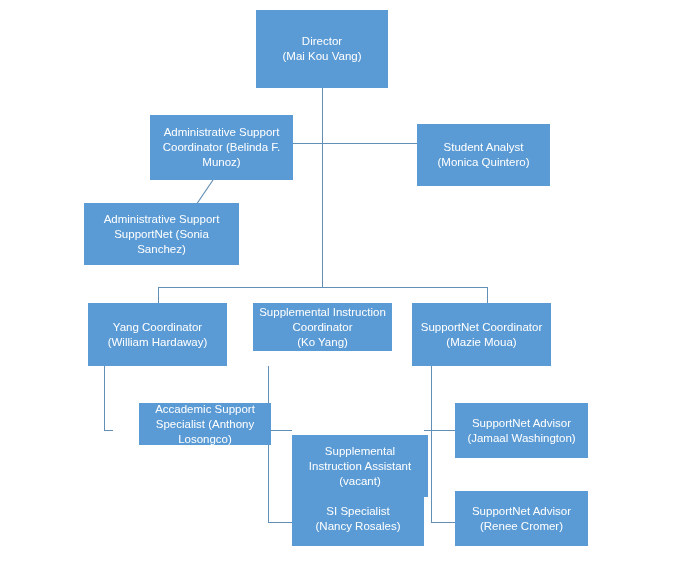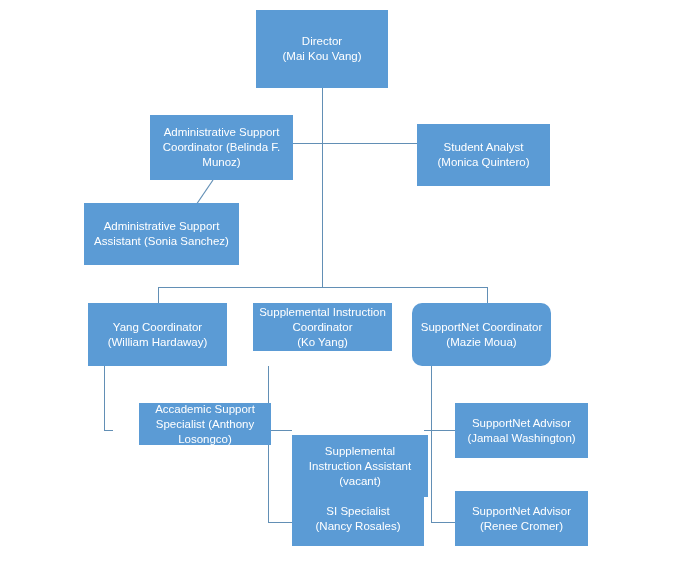--- a/index.html
+++ b/index.html
@@ -93,34 +93,34 @@
   <div class="node" style="left:150px; top:115px; width:143px; height:65px;">
     <span class="node-label">Administrative Support Coordinator (Belinda F. Munoz)</span>
   </div>
 
   <div class="node" style="left:417px; top:124px; width:133px; height:62px;">
     <span class="node-label">Student Analyst
 (Monica Quintero)</span>
   </div>
 
   <div class="node" style="left:84px; top:203px; width:155px; height:62px;">
-    <span class="node-label">Administrative Support Assistant (Sonia Sanchez)</span>
+    <span class="node-label">Administrative Support SupportNet (Sonia Sanchez)</span>
   </div>
 
   <div class="node" style="left:88px; top:303px; width:139px; height:63px;">
     <span class="node-label">Yang Coordinator
 (William Hardaway)</span>
   </div>
 
   <div class="node" style="left:253px; top:303px; width:139px; height:48px;">
     <span class="node-label">Supplemental Instruction Coordinator
 (Ko Yang)</span>
   </div>
 
-  <div class="node" style="left:412px; top:303px; width:139px; height:63px;border-radius:10px;">
+  <div class="node" style="left:412px; top:303px; width:139px; height:63px;">
     <span class="node-label">SupportNet Coordinator
 (Mazie Moua)</span>
   </div>
 
   <div class="node" style="left:101px; top:403px; width:132px; height:42px;margin-left:38px;">
     <span class="node-label">Accademic Support Specialist (Anthony Losongco)</span>
   </div>
 
   <div class="node" style="left:292px; top:399px; width:136px; height:62px;margin-top:36px;">
     <span class="node-label">Supplemental Instruction Assistant

